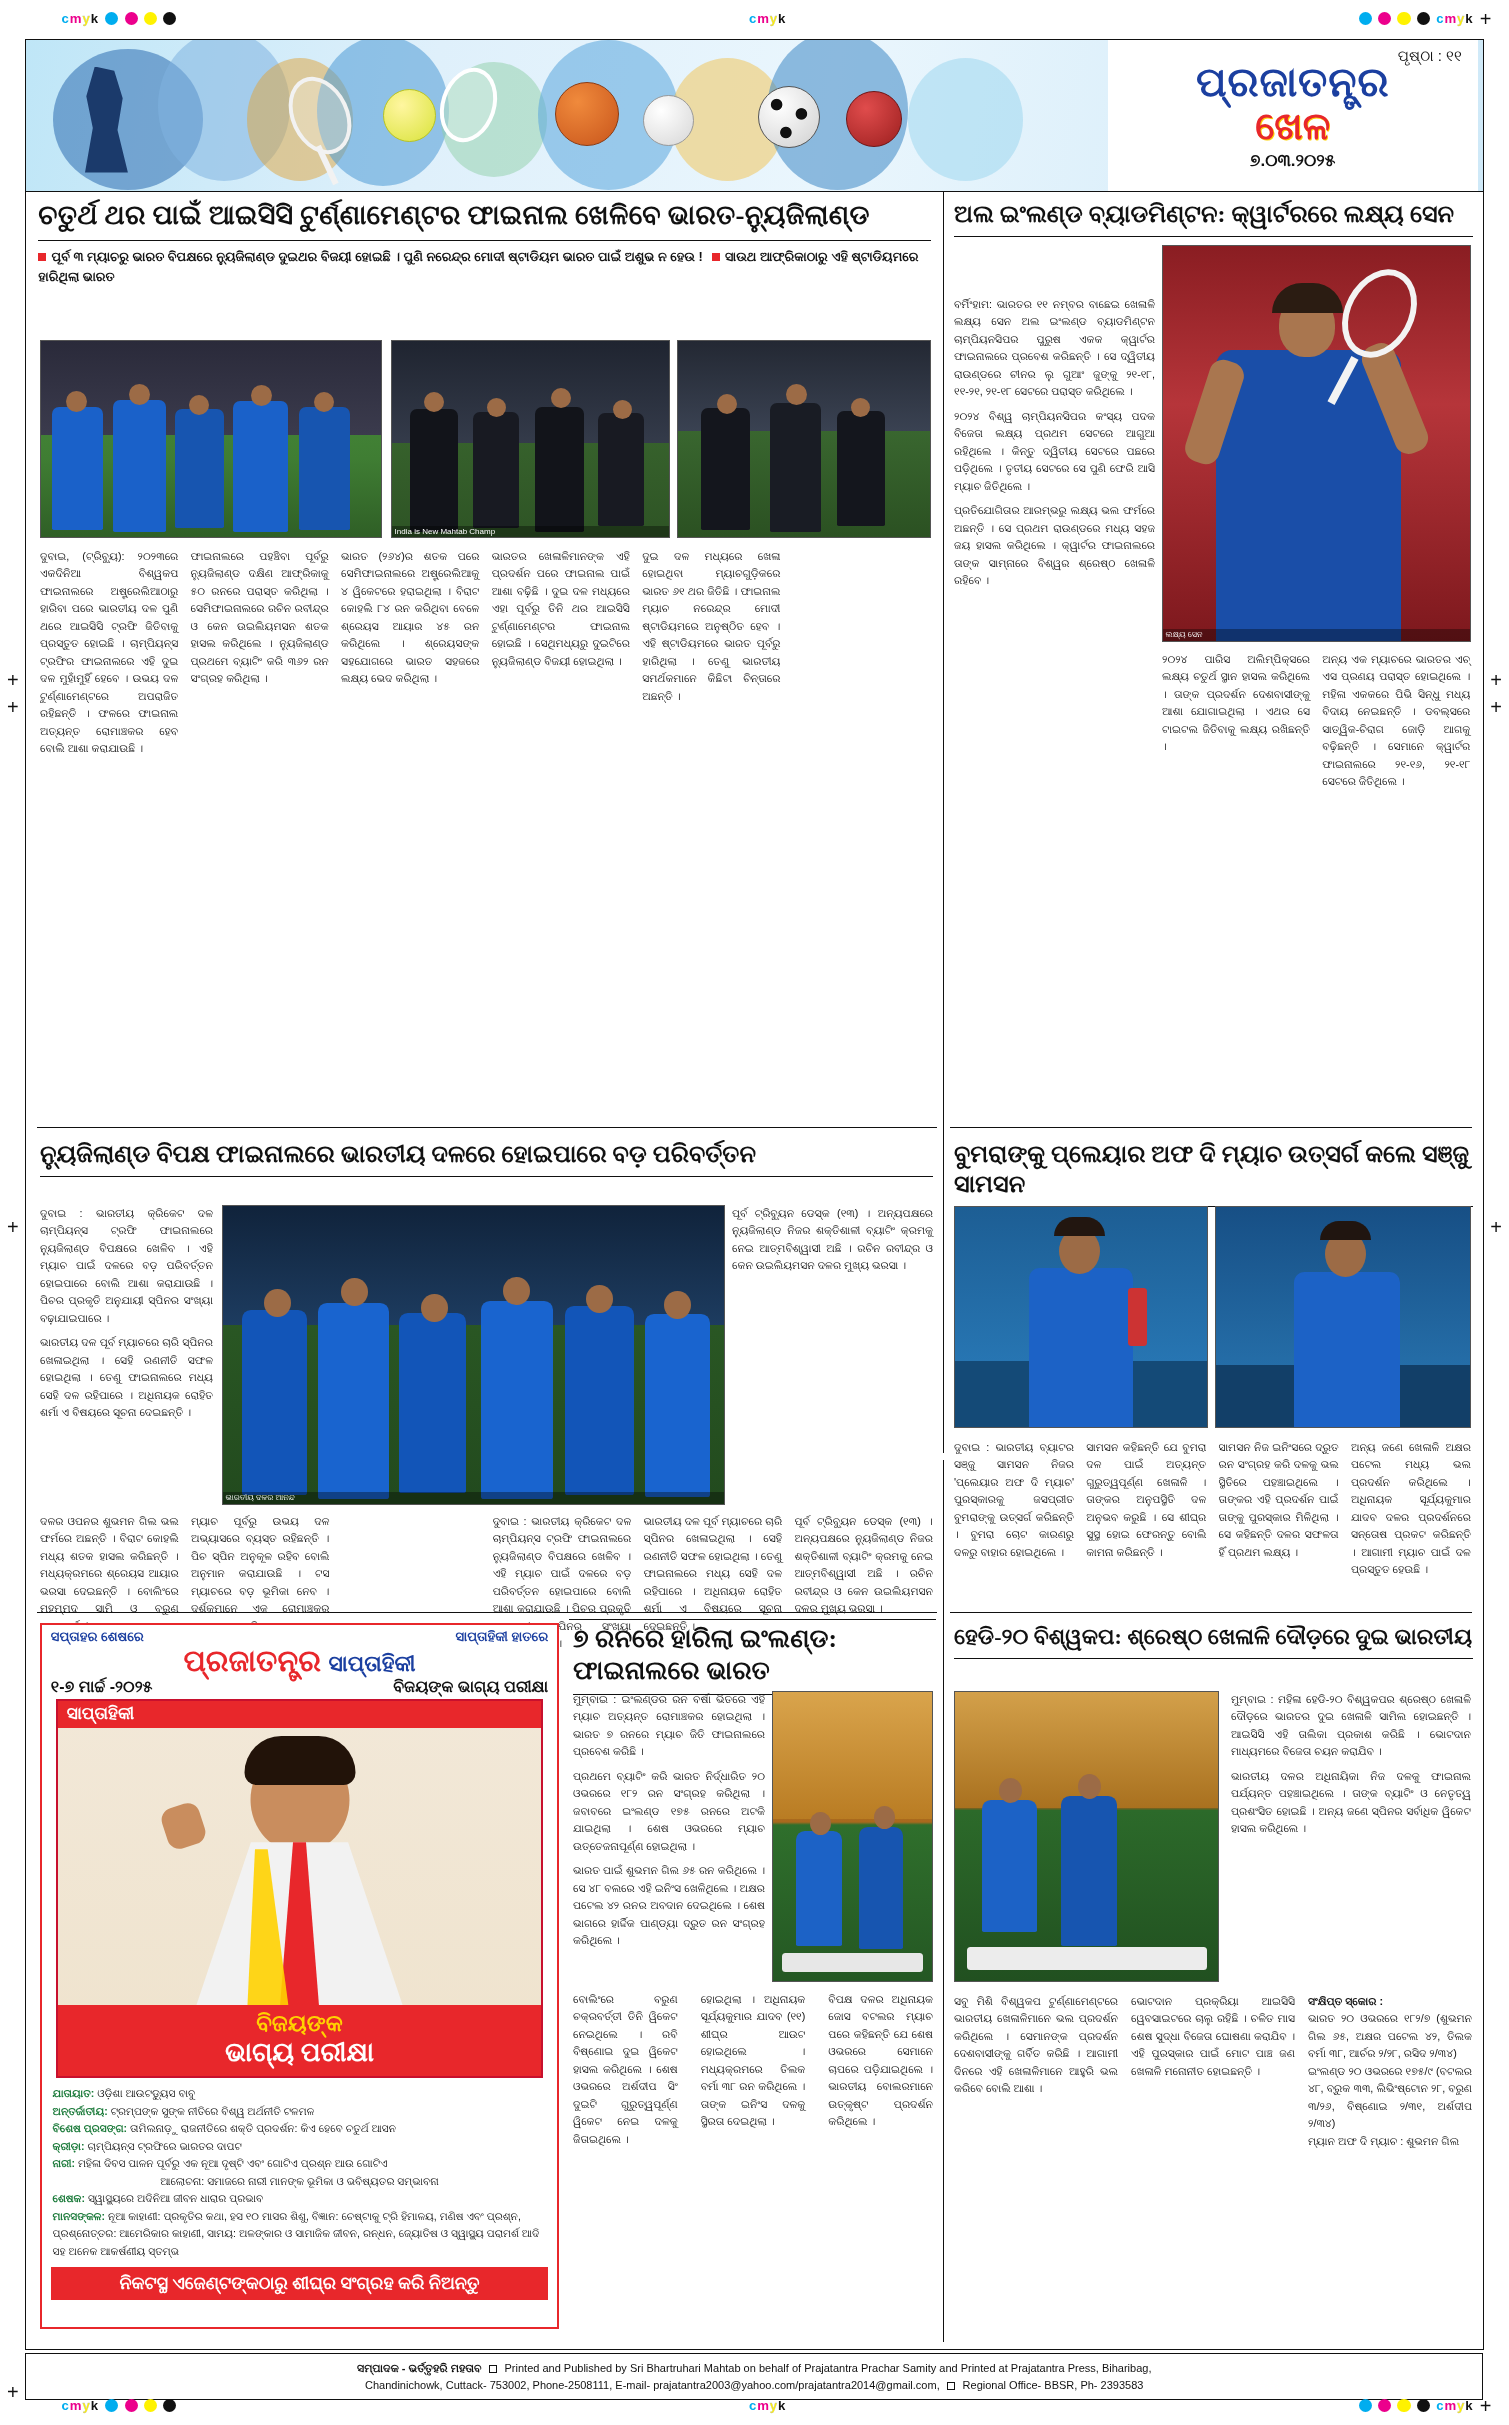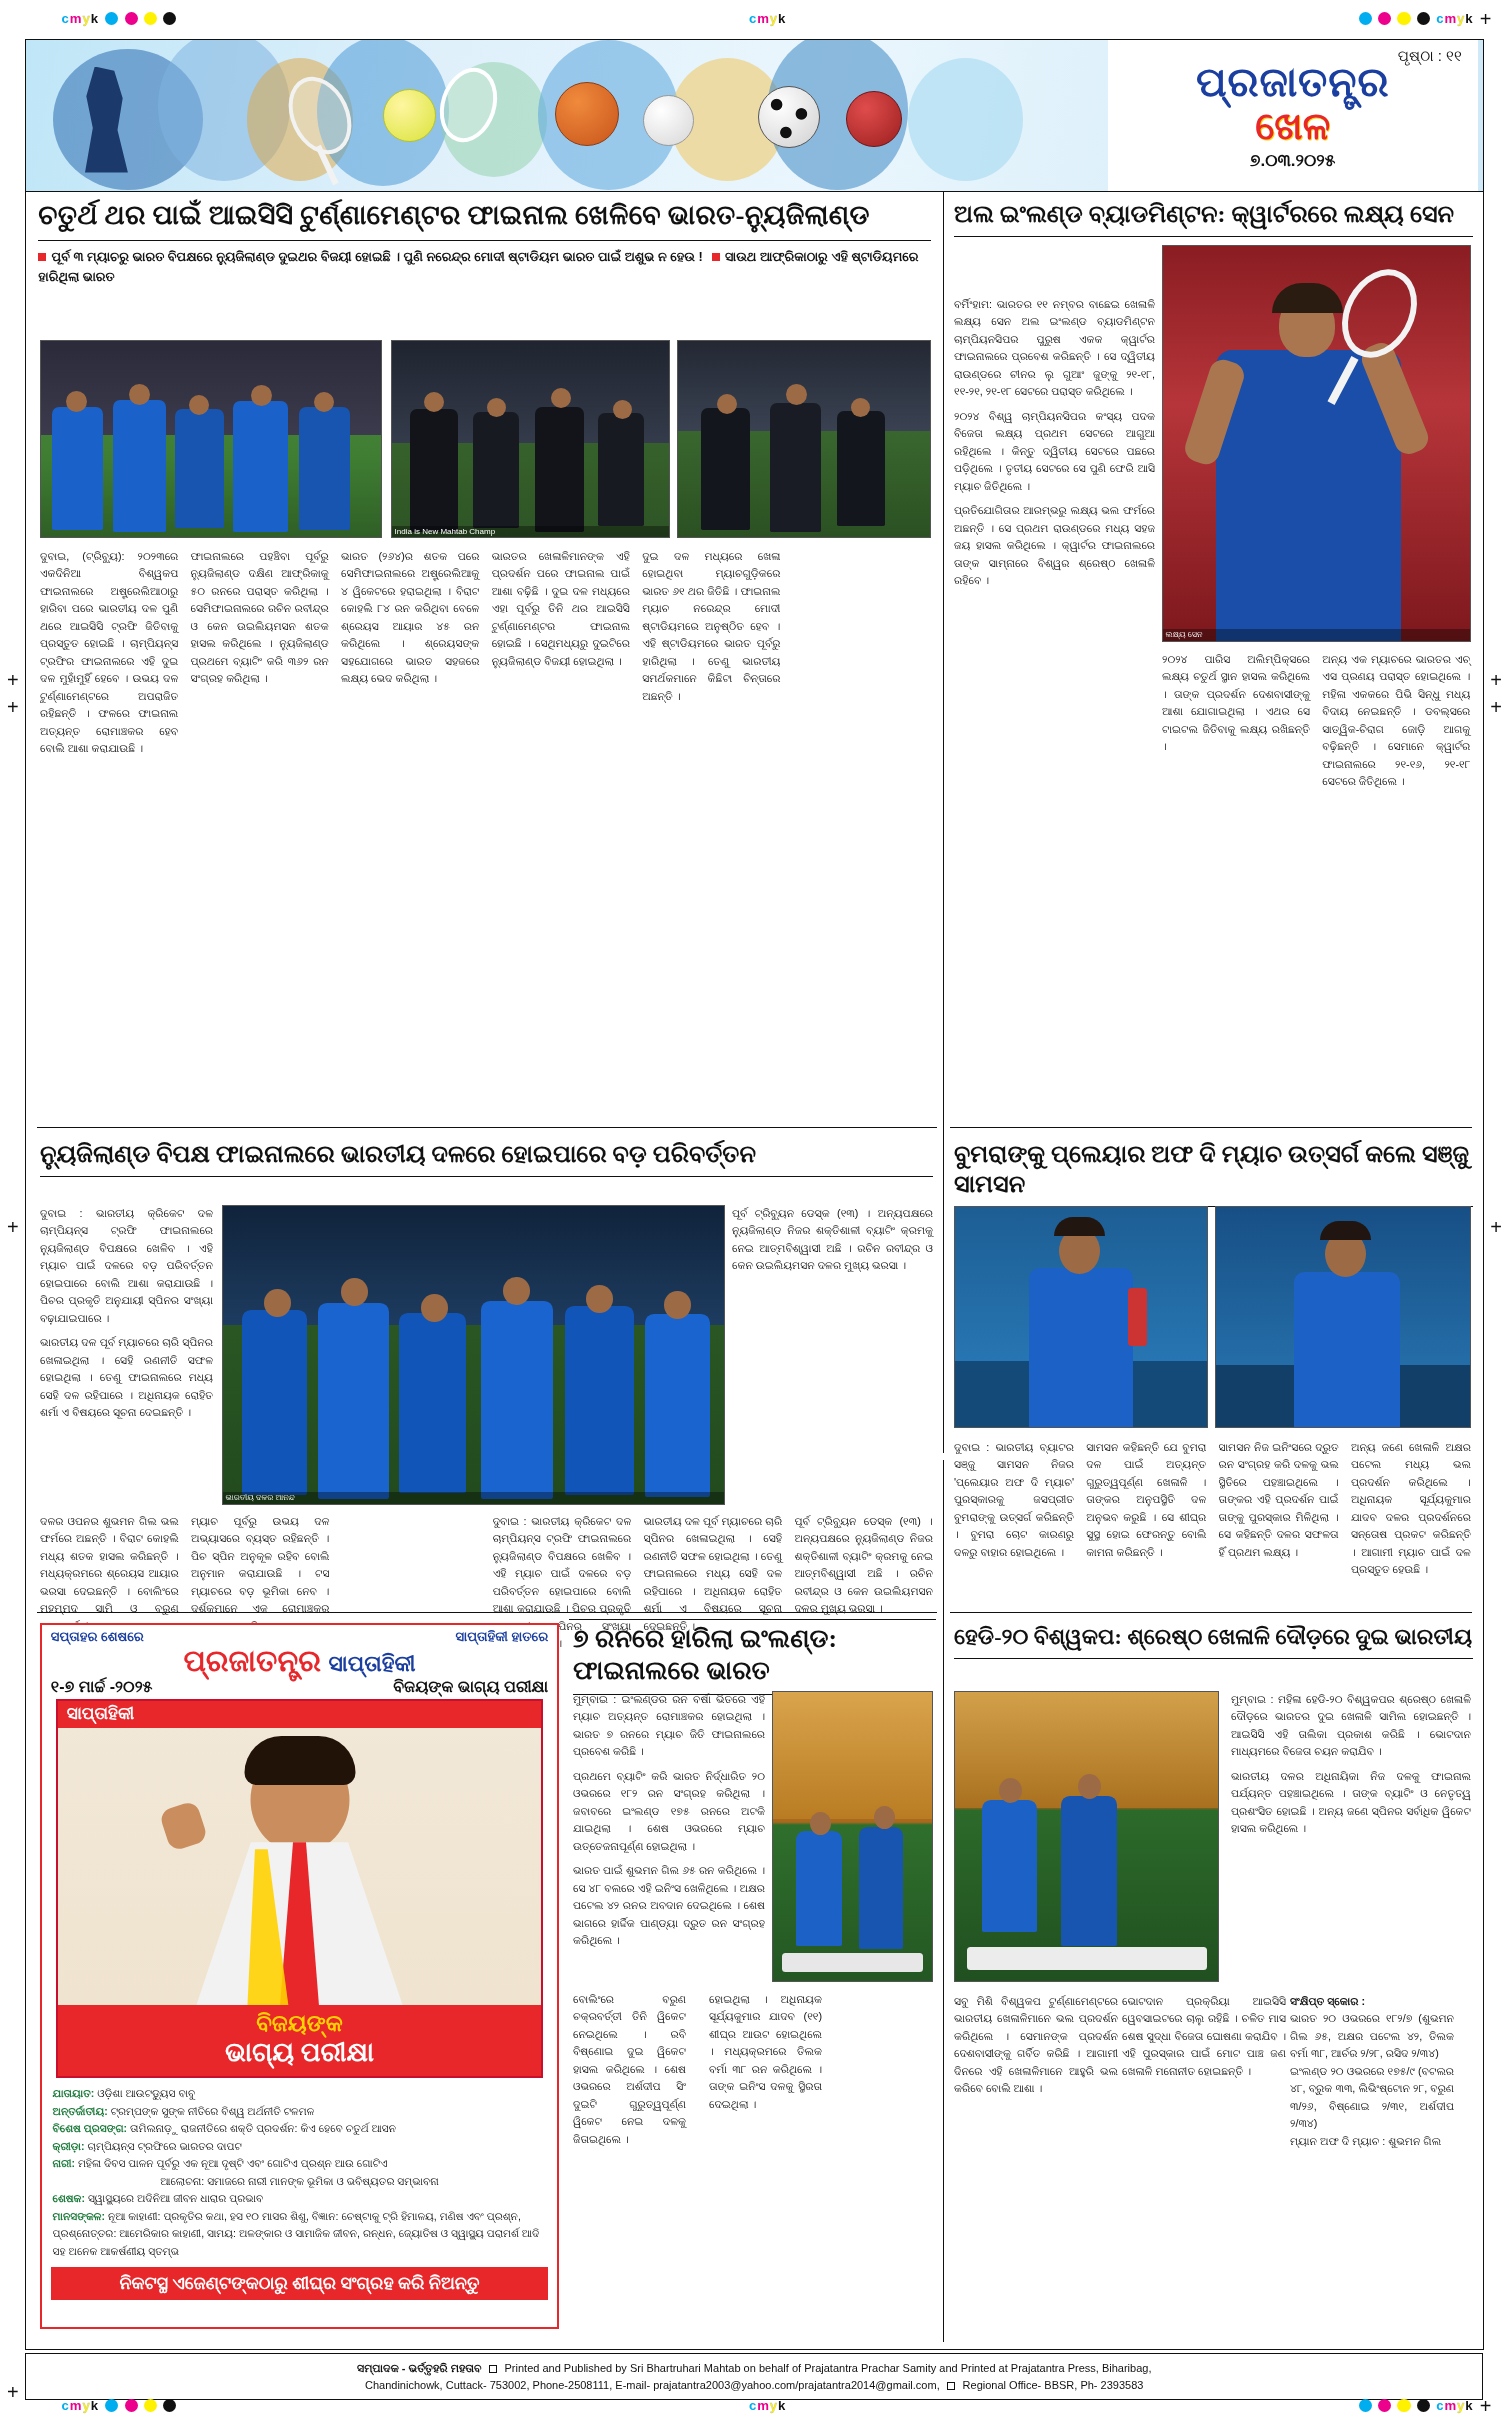--- a/index.html
+++ b/index.html
@@ -474,20 +474,21 @@
       </div>
 
       <div style="position:absolute;left:547px;top:1499px;width:192px;">
         <div class="col-text">ମୁମ୍ବାଇ : ଇଂଲଣ୍ଡର ରନ ବର୍ଷା ଭିତରେ ଏହି ମ୍ୟାଚ ଅତ୍ୟନ୍ତ ରୋମାଞ୍ଚକର ହୋଇଥିଲା । ଭାରତ ୭ ରନରେ ମ୍ୟାଚ ଜିତି ଫାଇନାଲରେ ପ୍ରବେଶ କରିଛି ।</div>
         <div class="col-text" style="margin-top:7px;">ପ୍ରଥମେ ବ୍ୟାଟିଂ କରି ଭାରତ ନିର୍ଦ୍ଧାରିତ ୨୦ ଓଭରରେ ୧୮୨ ରନ ସଂଗ୍ରହ କରିଥିଲା । ଜବାବରେ ଇଂଲଣ୍ଡ ୧୭୫ ରନରେ ଅଟକି ଯାଇଥିଲା । ଶେଷ ଓଭରରେ ମ୍ୟାଚ ଉତ୍ତେଜନାପୂର୍ଣ୍ଣ ହୋଇଥିଲା ।</div>
         <div class="col-text" style="margin-top:7px;">ଭାରତ ପାଇଁ ଶୁଭମନ ଗିଲ ୬୫ ରନ କରିଥିଲେ । ସେ ୪୮ ବଲରେ ଏହି ଇନିଂସ ଖେଳିଥିଲେ । ଅକ୍ଷର ପଟେଲ ୪୨ ରନର ଅବଦାନ ଦେଇଥିଲେ । ଶେଷ ଭାଗରେ ହାର୍ଦ୍ଦିକ ପାଣ୍ଡ୍ୟା ଦ୍ରୁତ ରନ ସଂଗ୍ରହ କରିଥିଲେ ।</div>
       </div>
       <div style="position:absolute;left:547px;top:1799px;width:360px;display:flex;gap:23px;">
         <div class="col-text" style="width:113px;">ବୋଲିଂରେ ବରୁଣ ଚକ୍ରବର୍ତ୍ତୀ ତିନି ୱିକେଟ ନେଇଥିଲେ । ରବି ବିଷ୍ଣୋଇ ଦୁଇ ୱିକେଟ ହାସଲ କରିଥିଲେ । ଶେଷ ଓଭରରେ ଅର୍ଶଦୀପ ସିଂ ଦୁଇଟି ଗୁରୁତ୍ୱପୂର୍ଣ୍ଣ ୱିକେଟ ନେଇ ଦଳକୁ ଜିତାଇଥିଲେ ।</div>
         <div class="col-text" style="width:113px;">ହୋଇଥିଲା । ଅଧିନାୟକ ସୂର୍ଯ୍ୟକୁମାର ଯାଦବ (୧୧) ଶୀଘ୍ର ଆଉଟ ହୋଇଥିଲେ । ମଧ୍ୟକ୍ରମରେ ତିଲକ ବର୍ମା ୩୮ ରନ କରିଥିଲେ । ତାଙ୍କ ଇନିଂସ ଦଳକୁ ସ୍ଥିରତା ଦେଇଥିଲା ।</div>
+        <div class="col-text" style="width:113px;">ବିପକ୍ଷ ଦଳର ଅଧିନାୟକ ଜୋସ ବଟଲର ମ୍ୟାଚ ପରେ କହିଛନ୍ତି ଯେ ଶେଷ ଓଭରରେ ସେମାନେ ଚାପରେ ପଡ଼ିଯାଇଥିଲେ । ଭାରତୀୟ ବୋଲରମାନେ ଉତ୍କୃଷ୍ଟ ପ୍ରଦର୍ଶନ କରିଥିଲେ ।</div>
       </div>
 
       <div style="position:absolute;left:928px;top:1431px;width:519px;">
         <div class="hl headline-sub" style="font-size:22px;">ହେଡି-୨୦ ବିଶ୍ୱକପ: ଶ୍ରେଷ୍ଠ ଖେଳାଳି ଦୌଡ଼ରେ ଦୁଇ ଭାରତୀୟ</div>
         <div style="height:0.9px;background:#111;margin:7px 0 7px;"></div>
       </div>
 
       <div class="photo" style="position:absolute;left:928px;top:1499px;width:265px;height:291px;">
         <div class="ph-sky" style="background:linear-gradient(#b8832a 0%,#8e5f1d 40%,#2c6a2a 41%,#215020 100%);"></div>
         <div style="position:absolute;left:0;top:0;width:100%;height:40%;background:linear-gradient(#d3a04a,#a9711f);"></div>
@@ -495,21 +496,21 @@
         <div class="head" style="left:44px;bottom:178px;width:23px;height:25px;"></div>
         <div style="position:absolute;left:106px;bottom:35px;width:56px;height:150px;background:#1755b0;border-radius:8.8px 8.8px 1.8px 1.8px;"></div>
         <div class="head" style="left:123px;bottom:182px;width:23px;height:25px;"></div>
         <div style="position:absolute;left:12.3px;bottom:10.6px;width:240px;height:23px;background:#ececec;border-radius:3.5px;"></div>
       </div>
 
       <div style="position:absolute;left:1205px;top:1499px;width:240px;">
         <div class="col-text">ମୁମ୍ବାଇ : ମହିଳା ହେଡି-୨୦ ବିଶ୍ୱକପର ଶ୍ରେଷ୍ଠ ଖେଳାଳି ଦୌଡ଼ରେ ଭାରତର ଦୁଇ ଖେଳାଳି ସାମିଲ ହୋଇଛନ୍ତି । ଆଇସିସି ଏହି ତାଲିକା ପ୍ରକାଶ କରିଛି । ଭୋଟଦାନ ମାଧ୍ୟମରେ ବିଜେତା ଚୟନ କରାଯିବ ।</div>
         <div class="col-text" style="margin-top:7px;">ଭାରତୀୟ ଦଳର ଅଧିନାୟିକା ନିଜ ଦଳକୁ ଫାଇନାଲ ପର୍ଯ୍ୟନ୍ତ ପହଞ୍ଚାଇଥିଲେ । ତାଙ୍କ ବ୍ୟାଟିଂ ଓ ନେତୃତ୍ୱ ପ୍ରଶଂସିତ ହୋଇଛି । ଅନ୍ୟ ଜଣେ ସ୍ପିନର ସର୍ବାଧିକ ୱିକେଟ ହାସଲ କରିଥିଲେ ।</div>
       </div>
-      <div style="position:absolute;left:928px;top:1801px;width:519px;display:flex;gap:4px;">
+      <div style="position:absolute;left:928px;top:1801px;width:519px;display:flex;gap:13px;">
         <div class="col-text" style="width:164px;">ସବୁ ମିଶି ବିଶ୍ୱକପ ଟୁର୍ଣ୍ଣାମେଣ୍ଟରେ ଭାରତୀୟ ଖେଳାଳିମାନେ ଭଲ ପ୍ରଦର୍ଶନ କରିଥିଲେ । ସେମାନଙ୍କ ପ୍ରଦର୍ଶନ ଦେଶବାସୀଙ୍କୁ ଗର୍ବିତ କରିଛି । ଆଗାମୀ ଦିନରେ ଏହି ଖେଳାଳିମାନେ ଆହୁରି ଭଲ କରିବେ ବୋଲି ଆଶା ।</div>
         <div class="col-text" style="width:164px;">ଭୋଟଦାନ ପ୍ରକ୍ରିୟା ଆଇସିସି ୱେବସାଇଟରେ ଚାଲୁ ରହିଛି । ଚଳିତ ମାସ ଶେଷ ସୁଦ୍ଧା ବିଜେତା ଘୋଷଣା କରାଯିବ । ଏହି ପୁରସ୍କାର ପାଇଁ ମୋଟ ପାଞ୍ଚ ଜଣ ଖେଳାଳି ମନୋନୀତ ହୋଇଛନ୍ତି ।</div>
         <div class="col-text" style="width:164px;">
           <b>ସଂକ୍ଷିପ୍ତ ସ୍କୋର :</b><br>
           <span>ଭାରତ ୨୦ ଓଭରରେ ୧୮୨/୭ (ଶୁଭମନ ଗିଲ ୬୫, ଅକ୍ଷର ପଟେଲ ୪୨, ତିଲକ ବର୍ମା ୩୮, ଆର୍ଚର ୨/୨୮, ରସିଦ ୨/୩୪)</span><br>
           <span>ଇଂଲଣ୍ଡ ୨୦ ଓଭରରେ ୧୭୫/୯ (ବଟଲର ୪୮, ବ୍ରୁକ ୩୩, ଲିଭିଂଷ୍ଟୋନ ୨୮, ବରୁଣ ୩/୨୬, ବିଷ୍ଣୋଇ ୨/୩୧, ଅର୍ଶଦୀପ ୨/୩୪)</span><br>
           <span>ମ୍ୟାନ ଅଫ ଦି ମ୍ୟାଚ : ଶୁଭମନ ଗିଲ</span>
         </div>
       </div>
 

